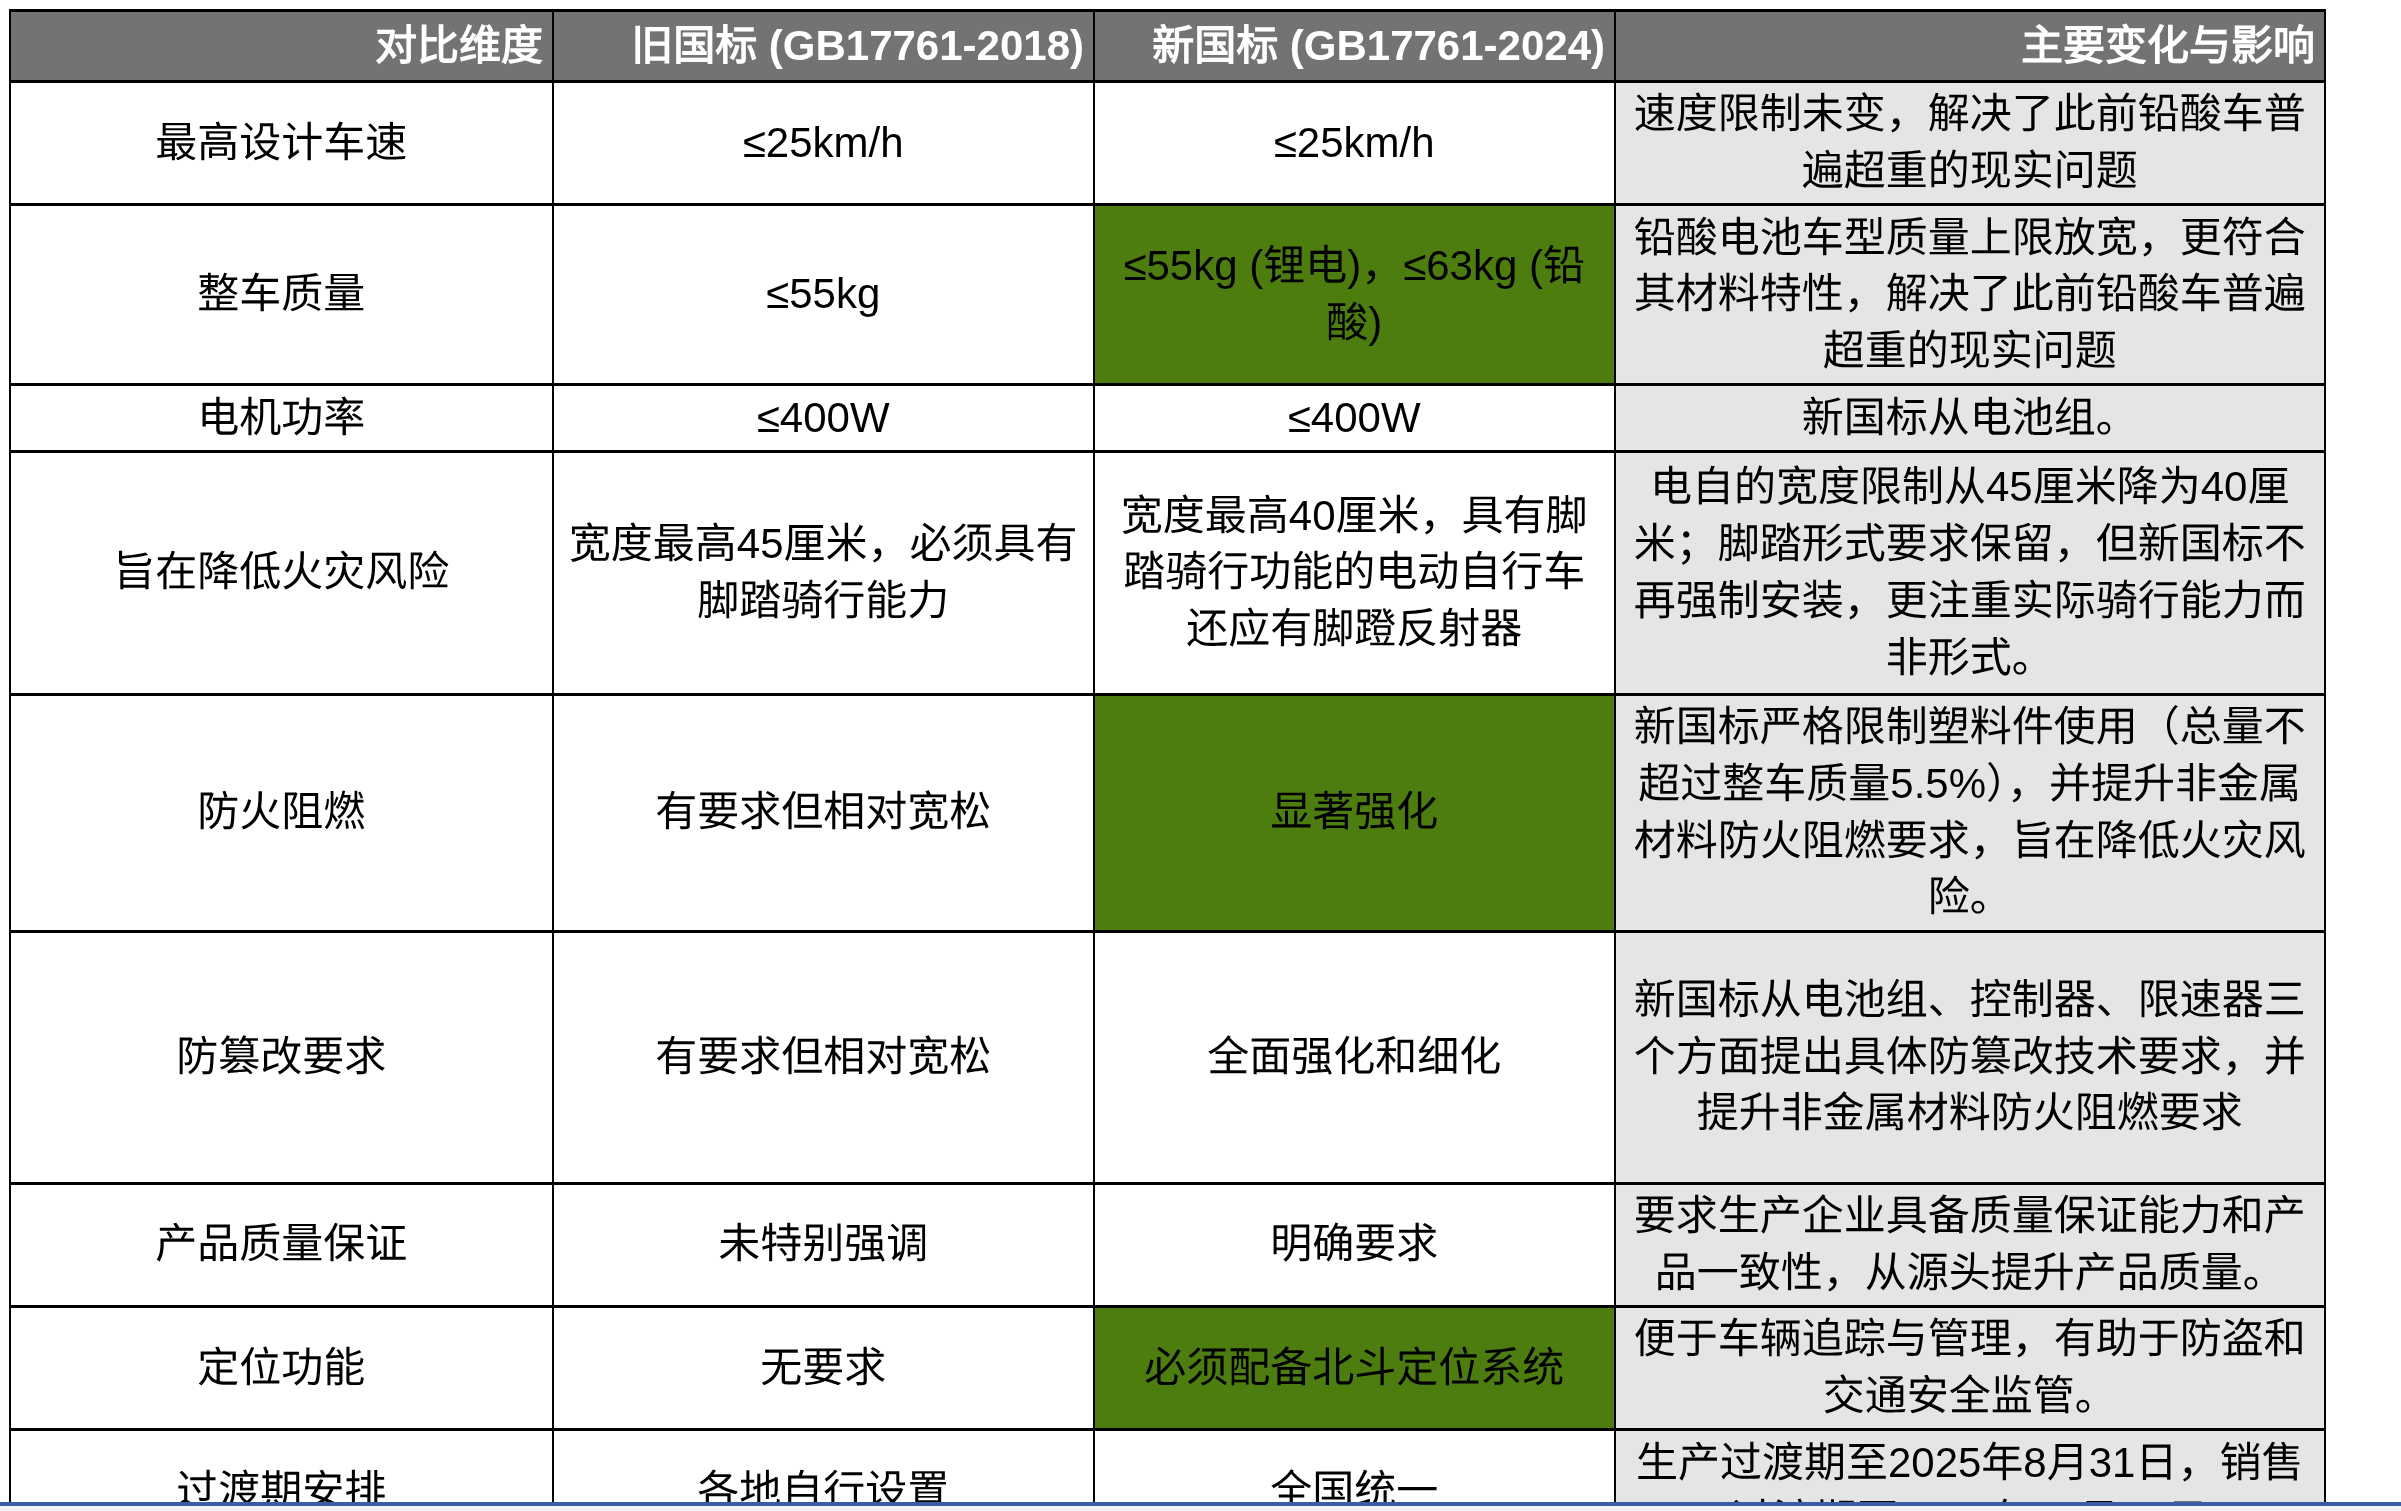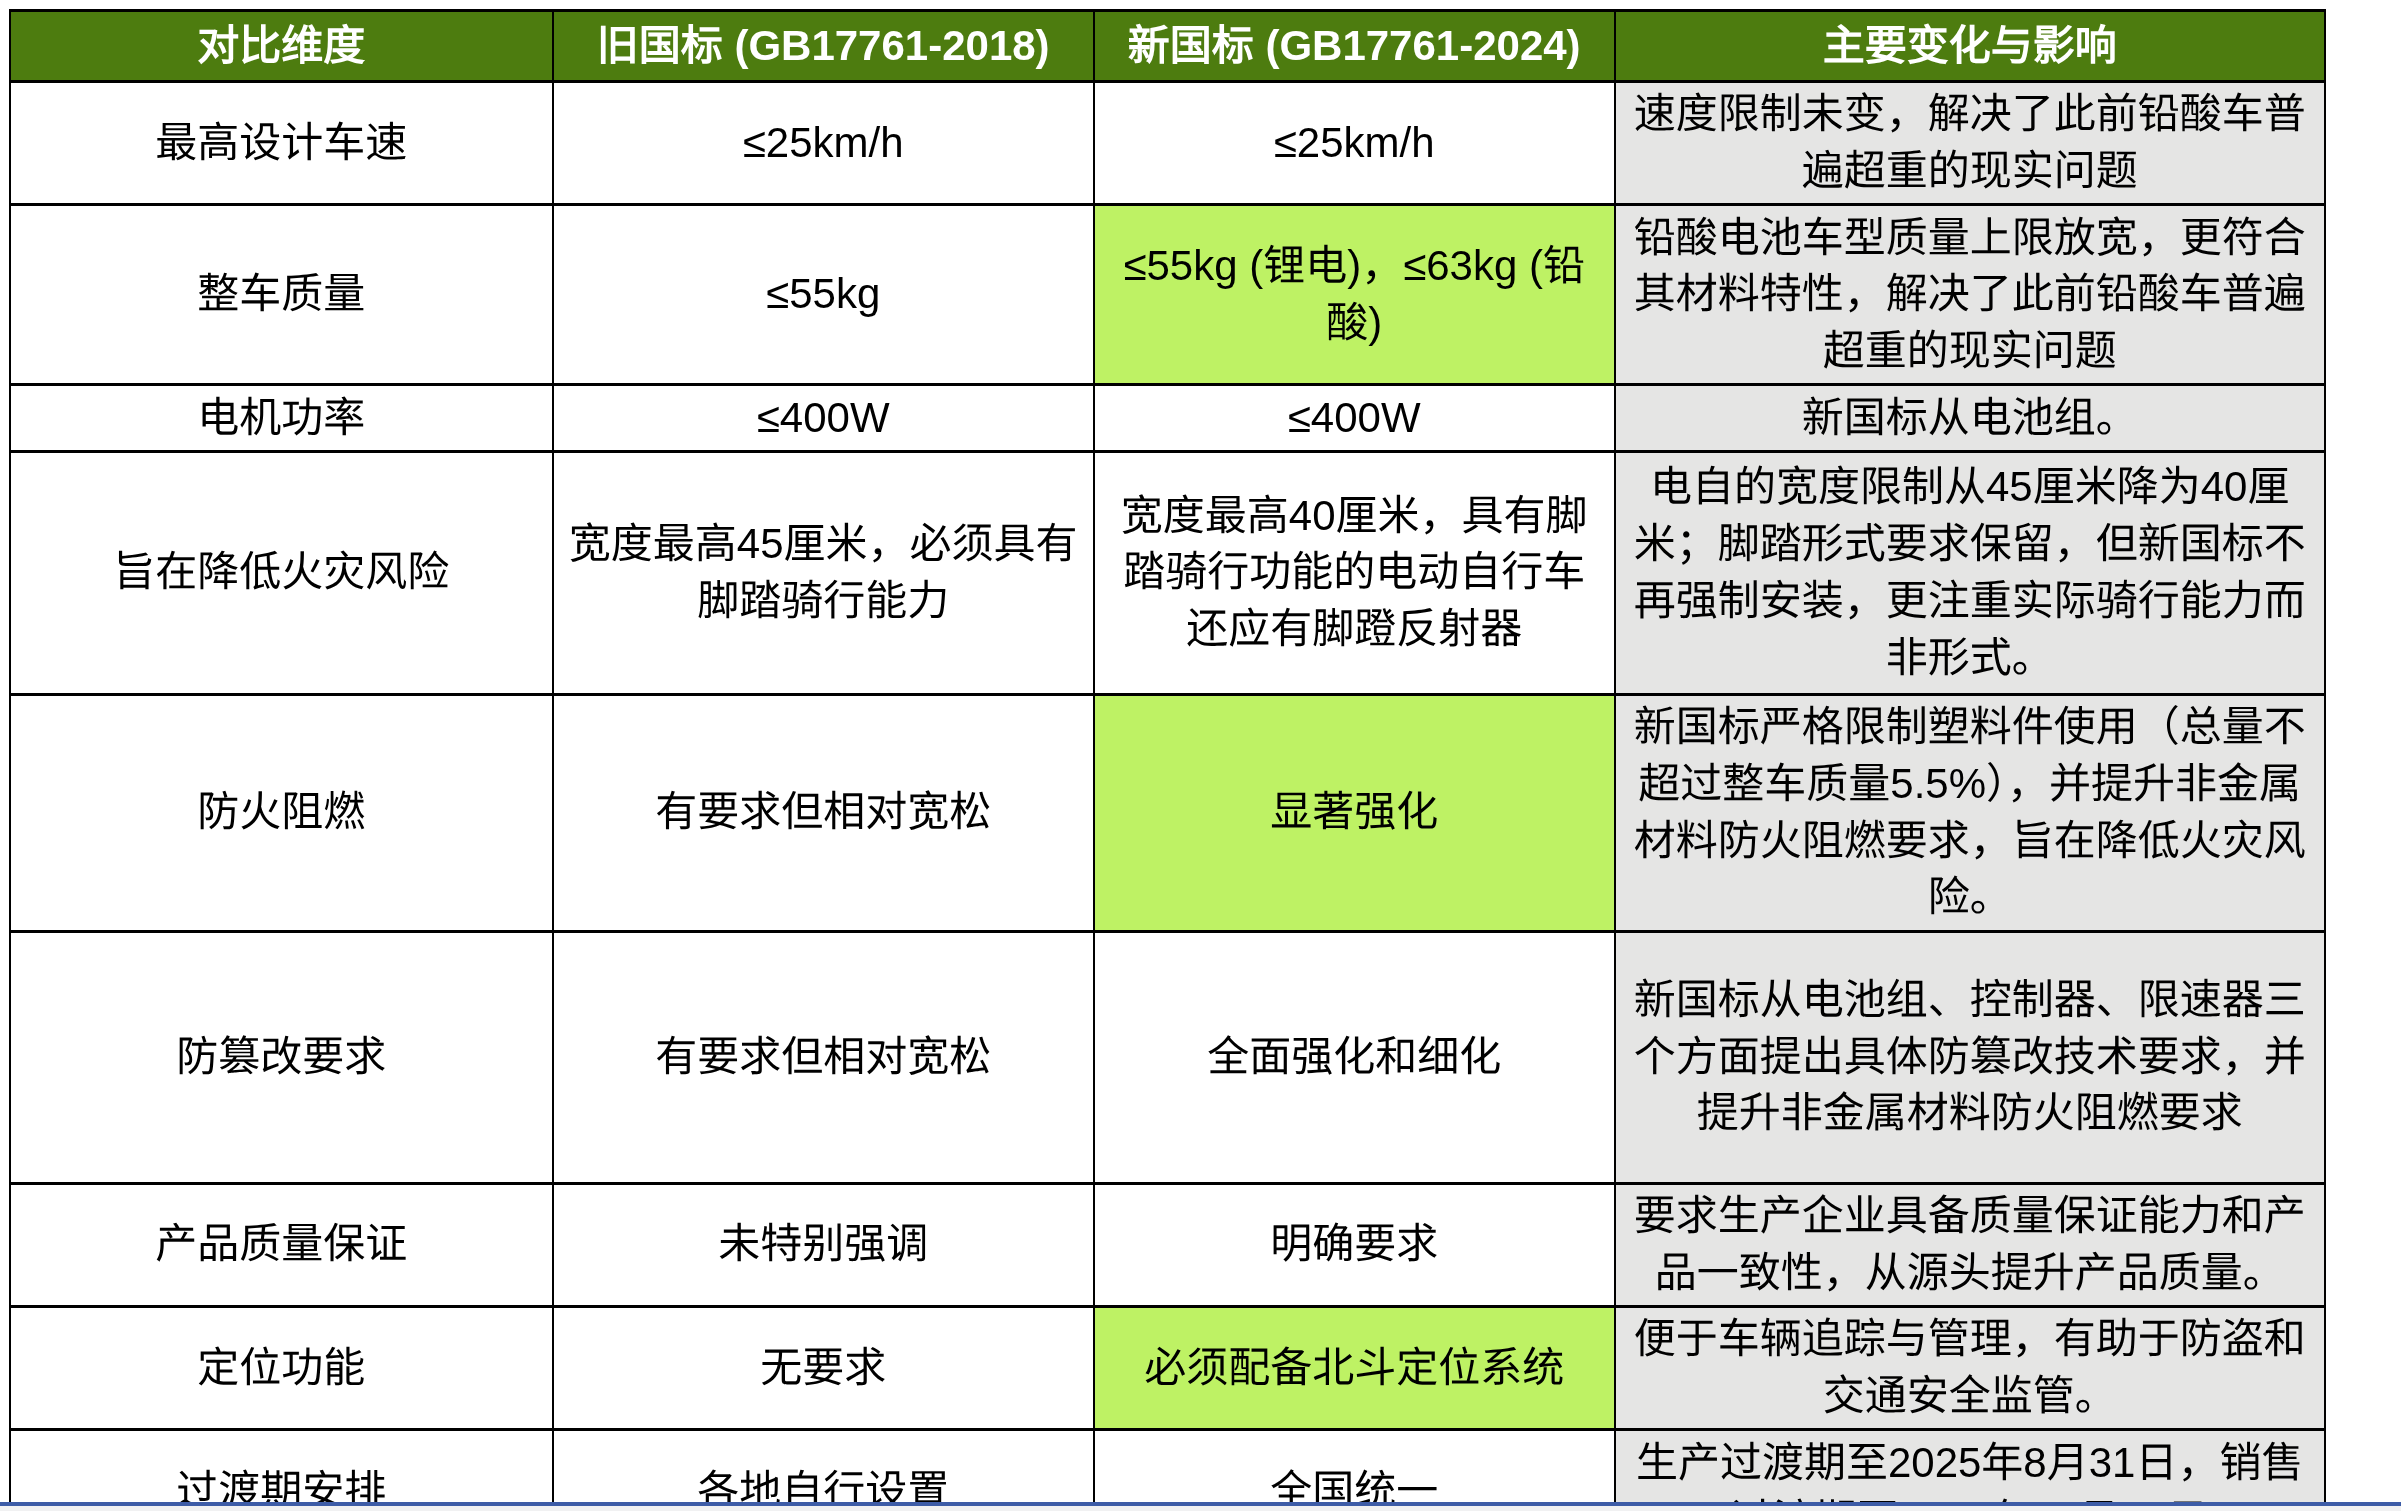--- a/index.html
+++ b/index.html
@@ -32,28 +32,29 @@
     vertical-align: middle;
     padding: 3.5px 8.7px;
     font-size: 42px;
     line-height: 1.35;
     color: #000000;
     font-weight: 500;
     word-break: break-word;
     overflow: hidden;
   }
   table.cmp thead th {
-    background: #4d7c0f;
+    background: #737373;
     color: #ffffff;
     font-weight: 700;
     height: 61px;
     line-height: 1.1;
+    text-align: right;
   }
   td.impact { background: #E5E5E4; }
-  td.new.highlight { background: #bef264; }
+  td.new.highlight { background: #4d7c0f; }
   
   tbody tr:nth-child(1) { height: 121px; }
   tbody tr:nth-child(2) { height: 165px; }
   tbody tr:nth-child(3) { height: 54px; margin-left: 24px;  }
   tbody tr:nth-child(4) { height: 243px; }
   tbody tr:nth-child(5) { height: 230px; }
   tbody tr:nth-child(6) { height: 252px; }
   tbody tr:nth-child(7) { height: 99px; }
   tbody tr:nth-child(8) { height: 113px; }
   tbody tr:nth-child(9) { height: 115px; }

